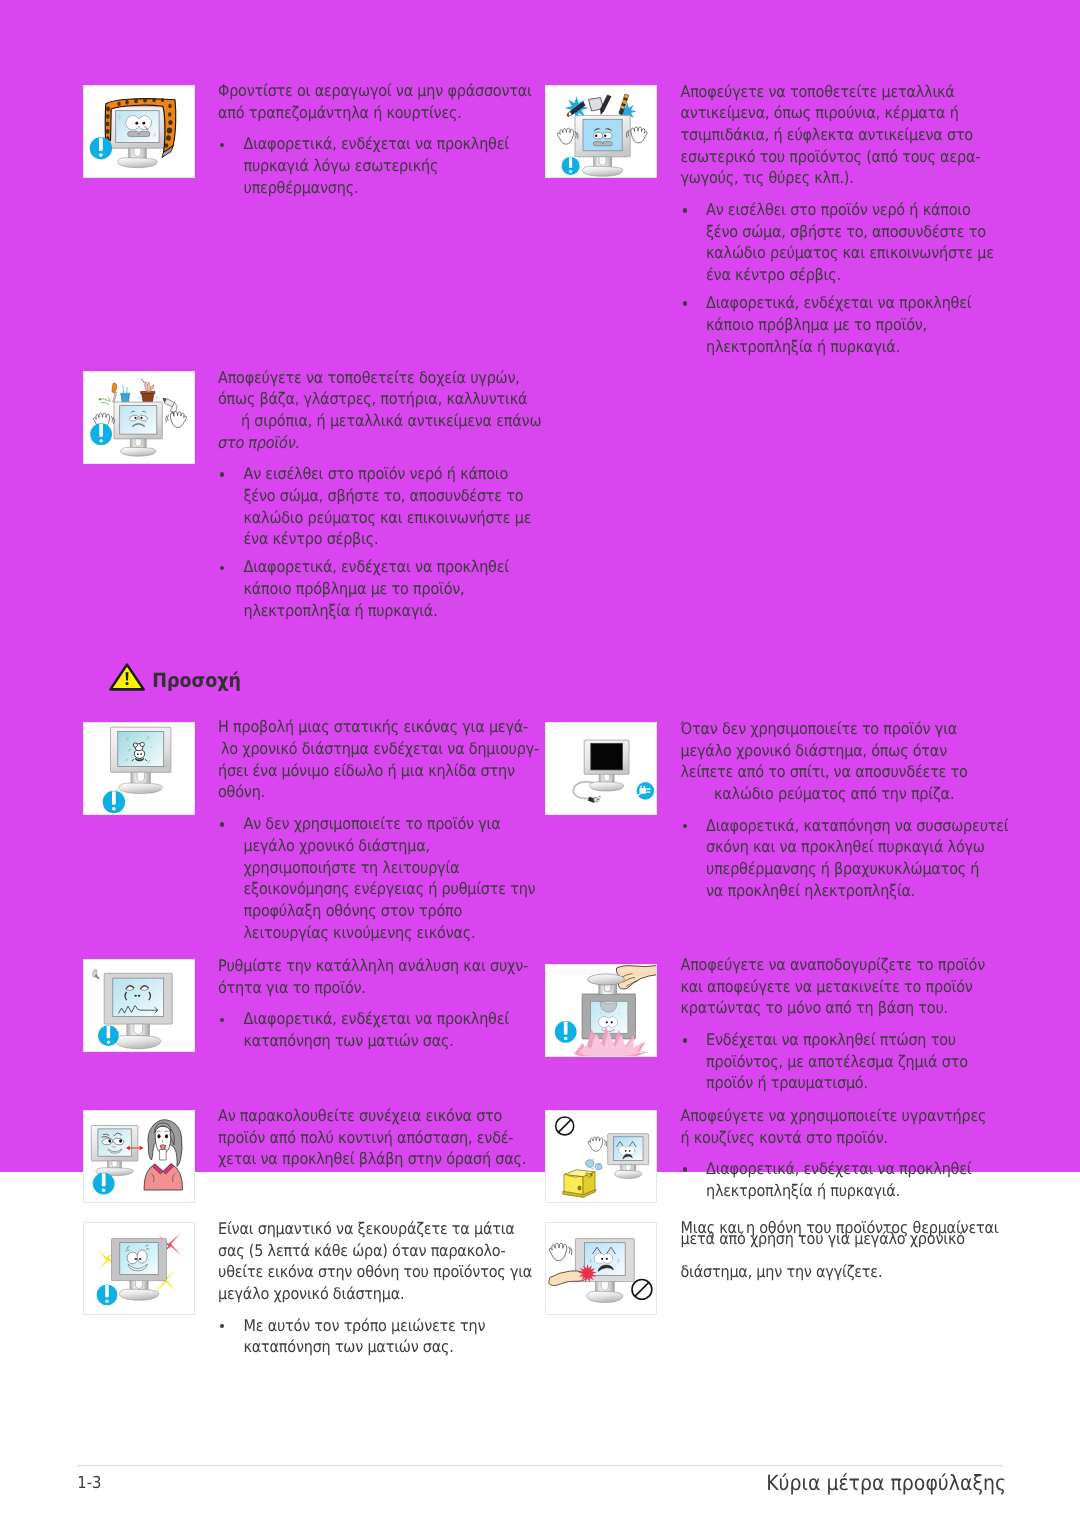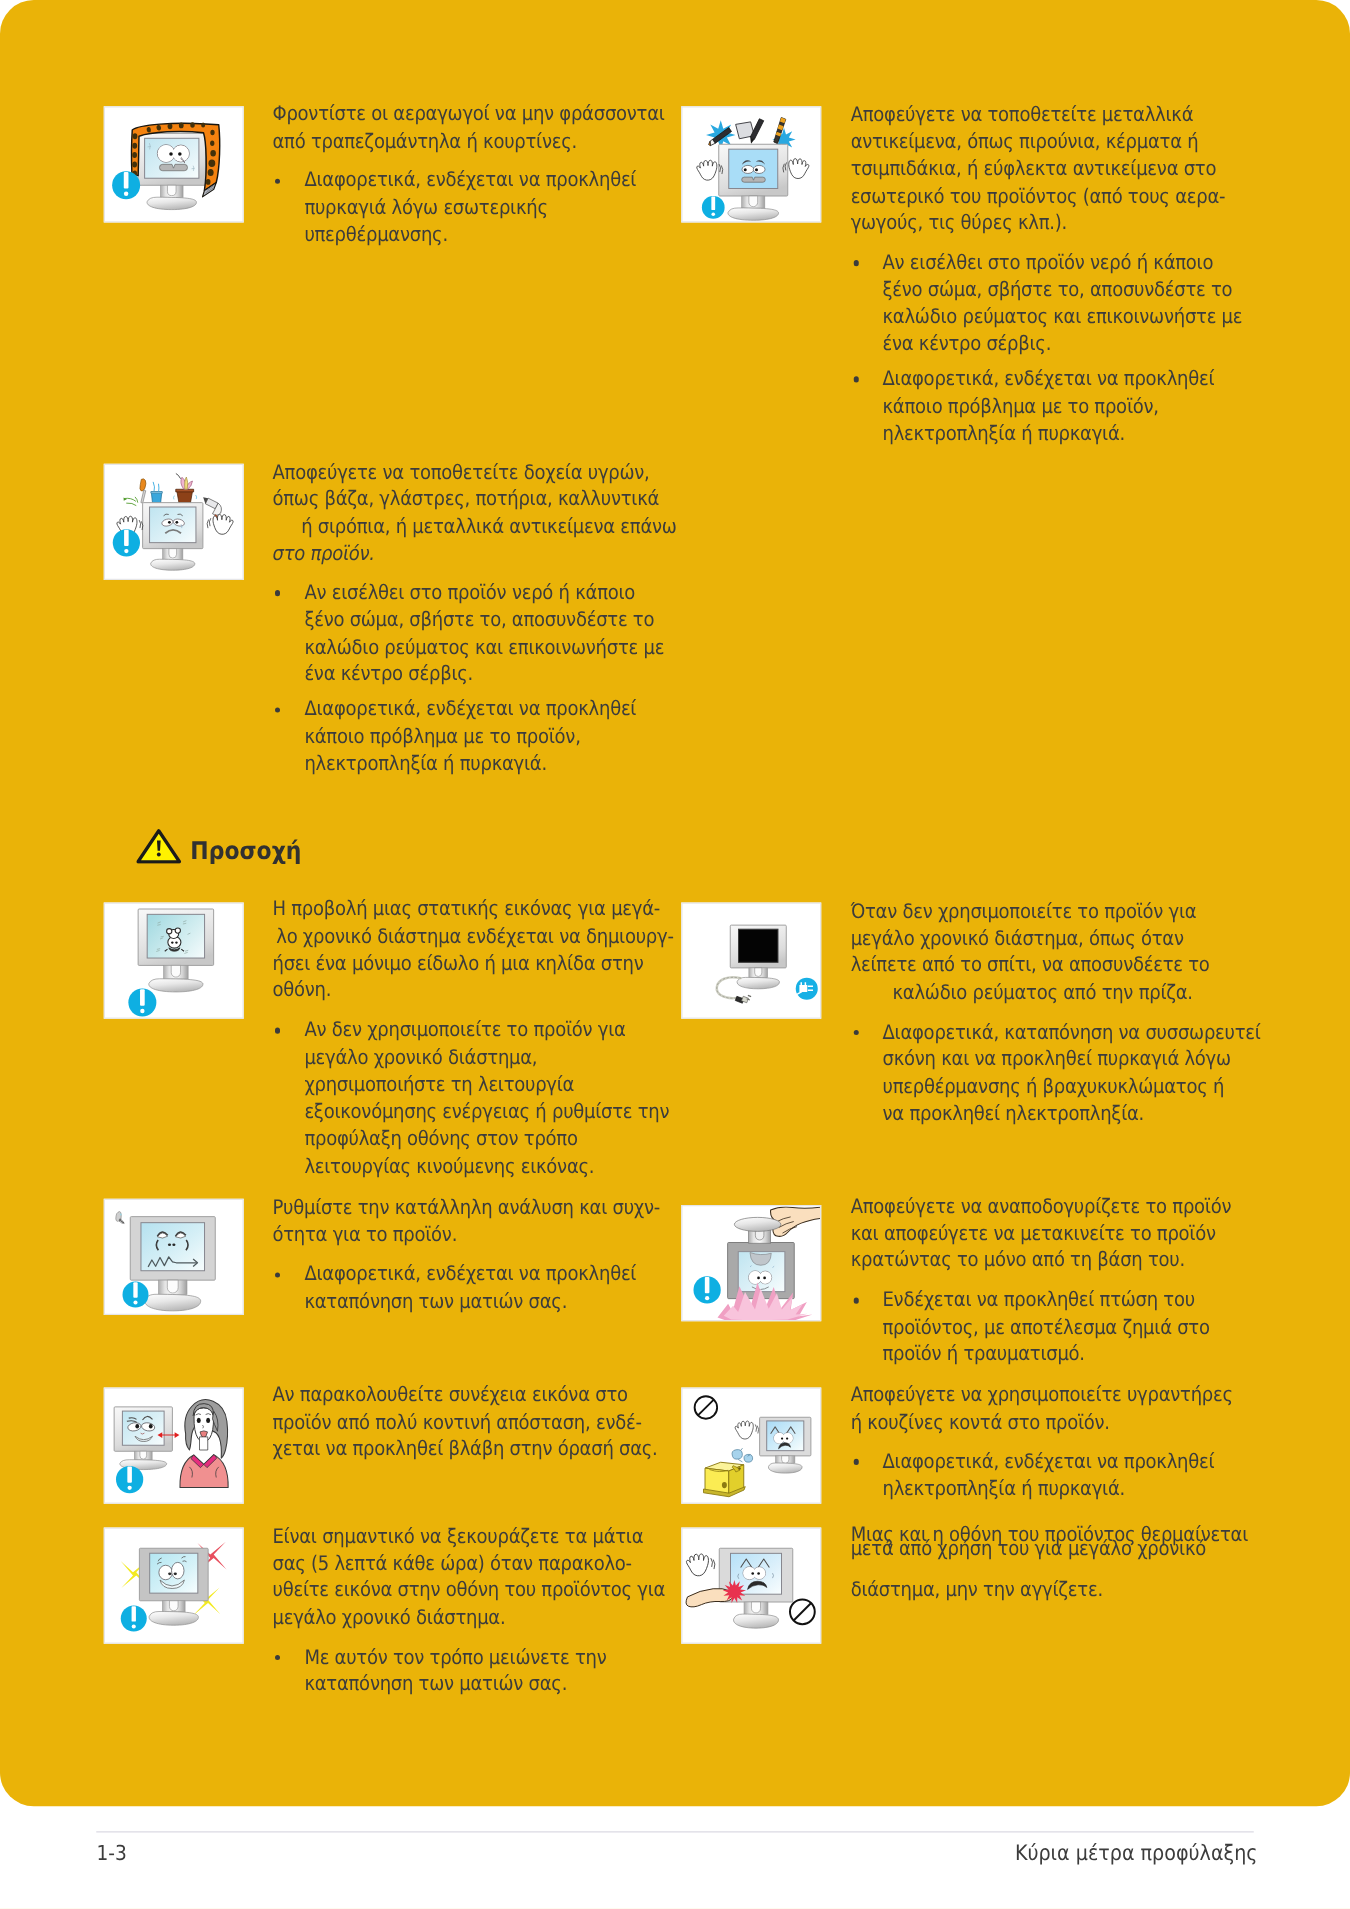--- a/index.html
+++ b/index.html
@@ -1,33 +1,33 @@
 <!DOCTYPE html>
 <html><head>
 <meta charset="utf-8">
 <title>Safety Instructions</title>
 <style>
   html,body{margin:0;padding:0;background:#fff;}
   body{width:1080px;height:1527px;overflow:hidden;
        font-family:"DejaVu Sans Condensed","DejaVu Sans",sans-serif;
        color:#3a3a3a;-webkit-font-smoothing:antialiased;text-rendering:geometricPrecision;}
-  .page{position:relative;width:1080px;height:1445px;background:#eab308;border-radius:27px;}
+  .page{position:relative;width:1080px;height:1172px;background:#d946ef;}
   .ln{position:absolute;white-space:pre;font-size:16px;letter-spacing:-0.2px;
       line-height:20px;color:#3c3c3c;}
   .dot{position:absolute;width:4.4px;height:4.4px;border-radius:50%;background:#3c3c3c;}
   .imgbox{position:absolute;width:112px;height:93px;box-sizing:border-box;
           border:1px solid #e6e6e8;background:#fff;overflow:hidden;}
   .imgbox svg{position:absolute;left:0;top:0;display:block;}
   .caution{position:absolute;left:109px;top:663px;width:320px;height:30px;}
   .caution .lbl{position:absolute;left:43.3px;top:2.8px;font-size:19.5px;font-weight:bold;
                 color:#313131;letter-spacing:0px;line-height:30px;white-space:pre;}
   .footer-rule{position:absolute;left:76.5px;top:1464.5px;width:926px;height:1.5px;background:#dbdae3;}
   .footer-left{position:absolute;left:77.2px;top:1474px;font-size:16.5px;letter-spacing:0px;
                color:#3c3c3c;white-space:pre;line-height:18px;}
-  .footer-right{position:absolute;right:74.0px;top:1474px;font-size:17px;letter-spacing:0px;
+  .footer-right{position:absolute;right:74.0px;top:1474px;font-size:21px;letter-spacing:0px;
                 color:#3c3c3c;white-space:pre;line-height:18px;text-align:right;}
 </style>
 </head>
 <body>
 
 <div class="page">
 
 <div class="imgbox" style="left:82.5px;top:85.2px;">
       <svg width="112" height="93" viewBox="0 0 112 93">
         <defs>

